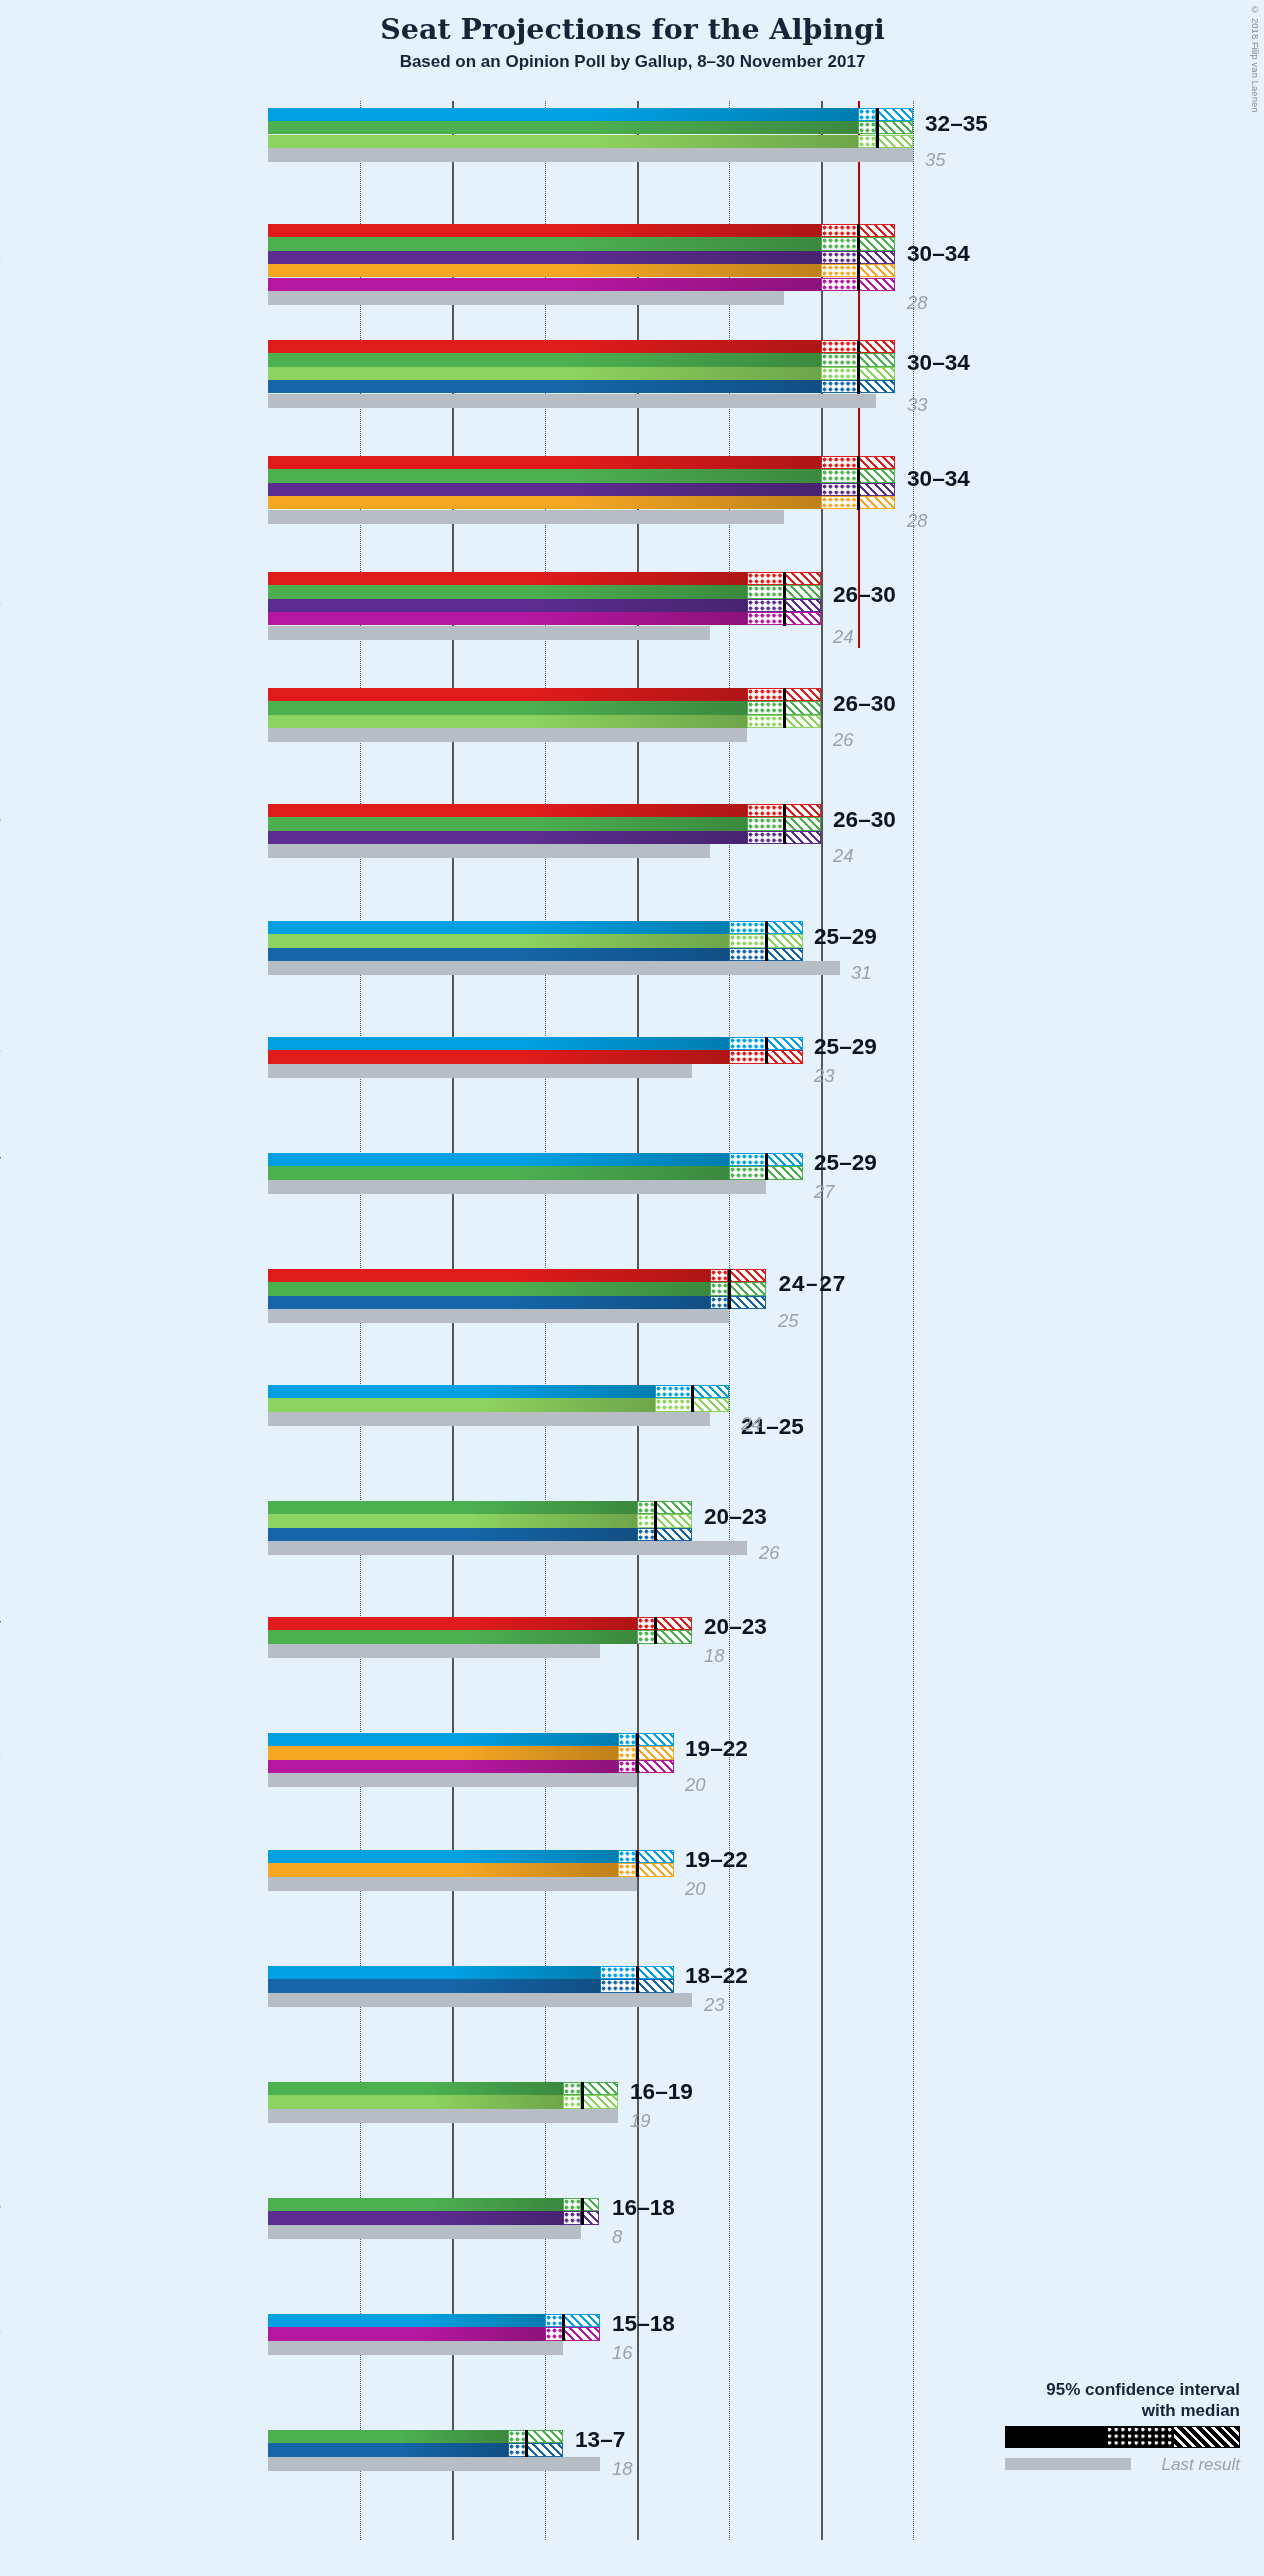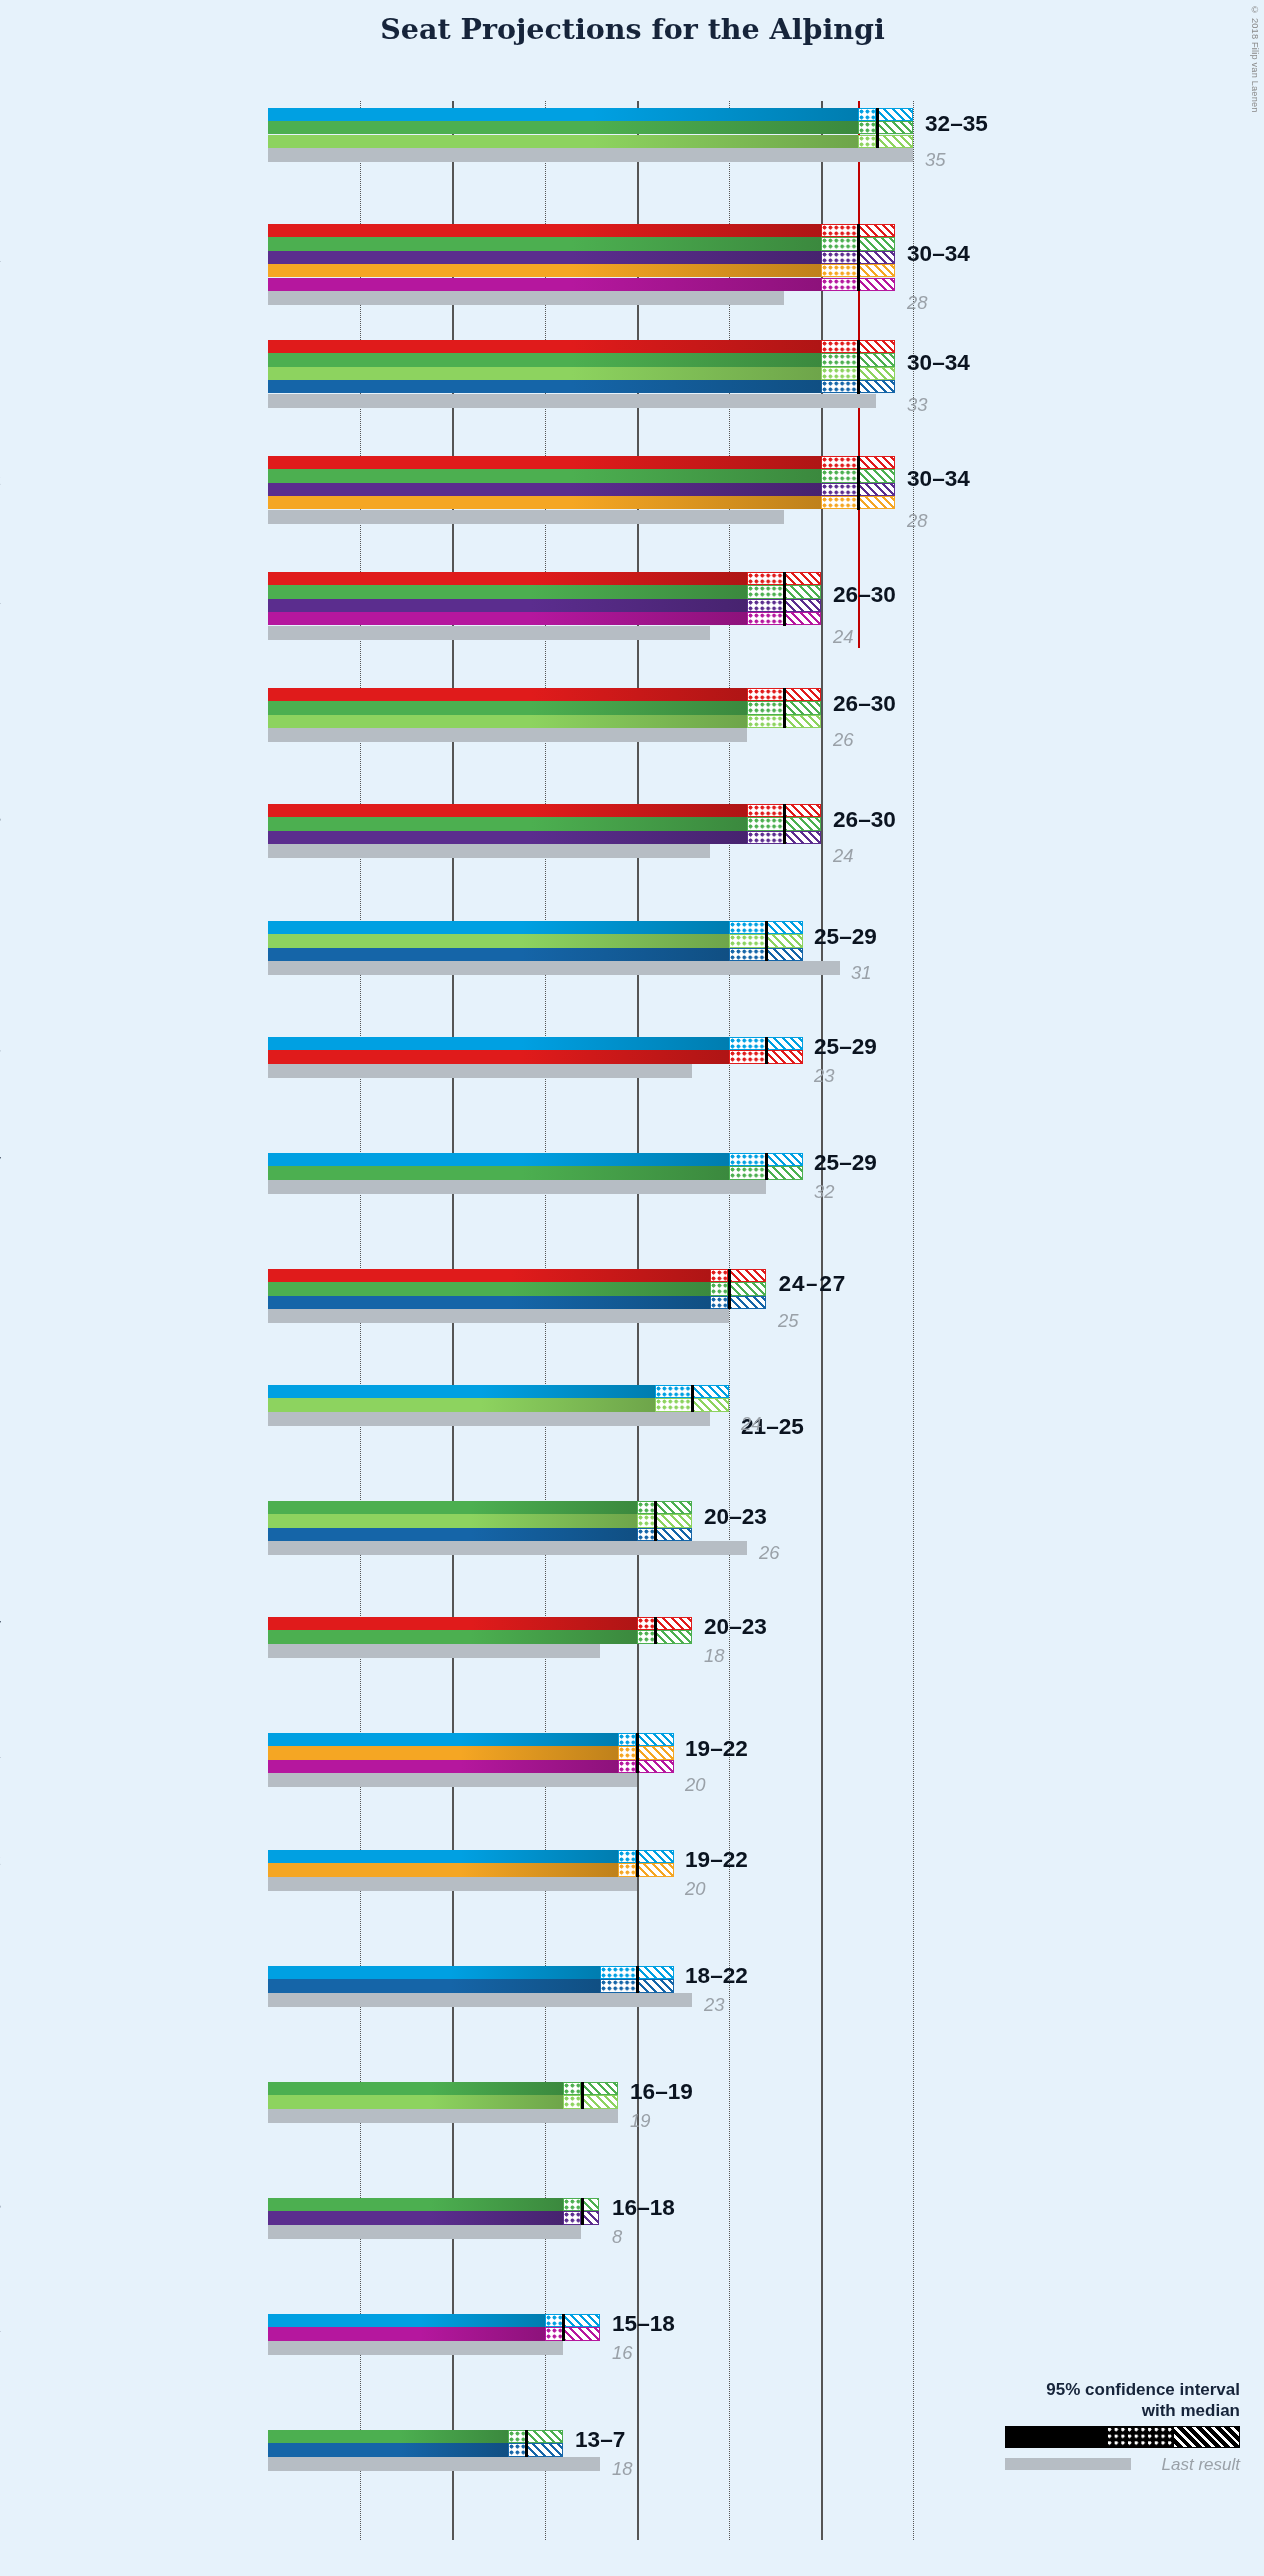--- a/index.html
+++ b/index.html
@@ -156,20 +156,21 @@
     font-size:17px;font-style:italic;color:#9aa1a8;
   }
 </style>
 </head>
 <body>
 
 <div id="chart-root">
 
   <div class="copyright">© 2018 Filip van Laenen</div>
   <div class="title">Seat Projections for the Alþingi</div>
+  <div class="subtitle">Based on an Opinion Poll by Gallup, 8–30 November 2017</div>
 
   <div id="plot">
       <div class="gridline dotted" style="left: 92px;"></div>
       <div class="gridline" style="left: 184px;"></div>
       <div class="gridline dotted" style="left: 277px;"></div>
       <div class="gridline" style="left: 369px;"></div>
       <div class="gridline dotted" style="left: 461px;"></div>
       <div class="gridline" style="left: 553px;"></div>
       <div class="gridline dotted" style="left: 645px;"></div>
       <div class="lastline" style="left: 590px; height: 547px;"></div>
@@ -333,21 +334,21 @@
         <div class="rowlabel" style="top: -0.8px;">D – V</div>
         <div class="seg" style="top: 0px; width: 461px; background: linear-gradient(to right, rgb(0, 160, 226) 0%, rgb(0, 160, 226) 55%, rgb(0, 125, 176) 100%);"></div>
         <div class="seg" style="top: 13.4px; width: 461px; background: linear-gradient(to right, rgb(76, 175, 80) 0%, rgb(76, 175, 80) 55%, rgb(59, 137, 62) 100%);"></div>
         <div class="ciblock" style="left: 461px; top: 0px; width: 37px; height: 13.4px; background-color: rgb(255, 255, 255); background-image: radial-gradient(circle at 2.5px 2.5px, rgb(0, 160, 226) 1.8px, transparent 2.2px); background-size: 5.9px 5.9px; border-color: rgb(0, 160, 226);"></div>
         <div class="ciblock" style="left: 498px; top: 0px; width: 37px; height: 13.4px; background-color: rgb(255, 255, 255); background-image: repeating-linear-gradient(45deg, rgb(0, 160, 226) 0px, rgb(0, 160, 226) 2.1px, rgb(255, 255, 255) 2.1px, rgb(255, 255, 255) 5.9px); border-color: rgb(0, 160, 226);"></div>
         <div class="ciblock" style="left: 461px; top: 13.4px; width: 37px; height: 13.4px; background-color: rgb(255, 255, 255); background-image: radial-gradient(circle at 2.5px 2.5px, rgb(76, 175, 80) 1.8px, transparent 2.2px); background-size: 5.9px 5.9px; border-color: rgb(76, 175, 80);"></div>
         <div class="ciblock" style="left: 498px; top: 13.4px; width: 37px; height: 13.4px; background-color: rgb(255, 255, 255); background-image: repeating-linear-gradient(45deg, rgb(76, 175, 80) 0px, rgb(76, 175, 80) 2.1px, rgb(255, 255, 255) 2.1px, rgb(255, 255, 255) 5.9px); border-color: rgb(76, 175, 80);"></div>
         <div class="ci-median" style="left: 497px; top: 0px; width: 2.5px; height: 27px; background: rgb(0, 0, 0); border-color: rgb(0, 0, 0);"></div>
         <div class="lastresult" style="top: 27px; width: 498px;"></div>
         <div class="range" style="left: 546px; top: -3.4px;">25–29</div>
-        <div class="lastnum" style="left: 546px; top: 28px;">32</div>
+        <div class="lastnum" style="left: 546px; top: 28px;">27</div>
       </div>
       <div class="row" style="top: 1168px; height: 116px;">
         <div class="rowlabel" style="top: 5.9px;">S – V – M</div>
         <div class="seg" style="top: 0px; width: 442px; background: linear-gradient(to right, rgb(224, 27, 27) 0%, rgb(224, 27, 27) 55%, rgb(175, 21, 21) 100%);"></div>
         <div class="seg" style="top: 13.4px; width: 442px; background: linear-gradient(to right, rgb(76, 175, 80) 0%, rgb(76, 175, 80) 55%, rgb(59, 137, 62) 100%);"></div>
         <div class="seg" style="top: 27px; width: 442px; background: linear-gradient(to right, rgb(21, 101, 168) 0%, rgb(21, 101, 168) 55%, rgb(16, 79, 131) 100%);"></div>
         <div class="ciblock" style="left: 442px; top: 0px; width: 18.4px; height: 13.4px; background-color: rgb(255, 255, 255); background-image: radial-gradient(circle at 2.5px 2.5px, rgb(224, 27, 27) 1.8px, transparent 2.2px); background-size: 5.9px 5.9px; border-color: rgb(224, 27, 27);"></div>
         <div class="ciblock" style="left: 461px; top: 0px; width: 37px; height: 13.4px; background-color: rgb(255, 255, 255); background-image: repeating-linear-gradient(45deg, rgb(224, 27, 27) 0px, rgb(224, 27, 27) 2.1px, rgb(255, 255, 255) 2.1px, rgb(255, 255, 255) 5.9px); border-color: rgb(224, 27, 27);"></div>
         <div class="ciblock" style="left: 442px; top: 13.4px; width: 18.4px; height: 13.4px; background-color: rgb(255, 255, 255); background-image: radial-gradient(circle at 2.5px 2.5px, rgb(76, 175, 80) 1.8px, transparent 2.2px); background-size: 5.9px 5.9px; border-color: rgb(76, 175, 80);"></div>
         <div class="ciblock" style="left: 461px; top: 13.4px; width: 37px; height: 13.4px; background-color: rgb(255, 255, 255); background-image: repeating-linear-gradient(45deg, rgb(76, 175, 80) 0px, rgb(76, 175, 80) 2.1px, rgb(255, 255, 255) 2.1px, rgb(255, 255, 255) 5.9px); border-color: rgb(76, 175, 80);"></div>

